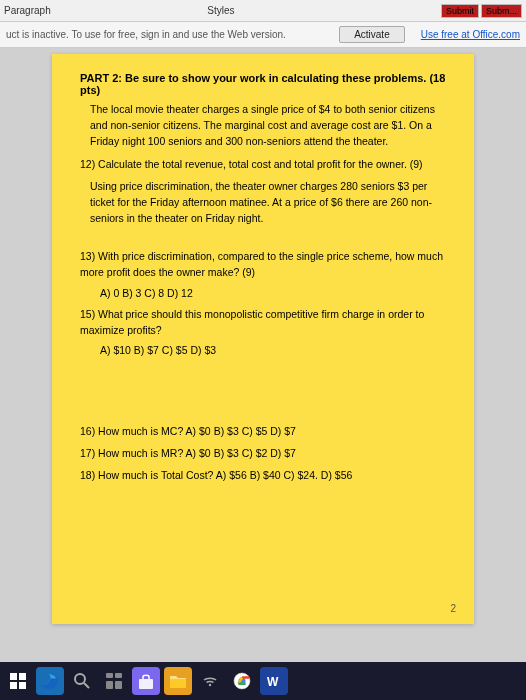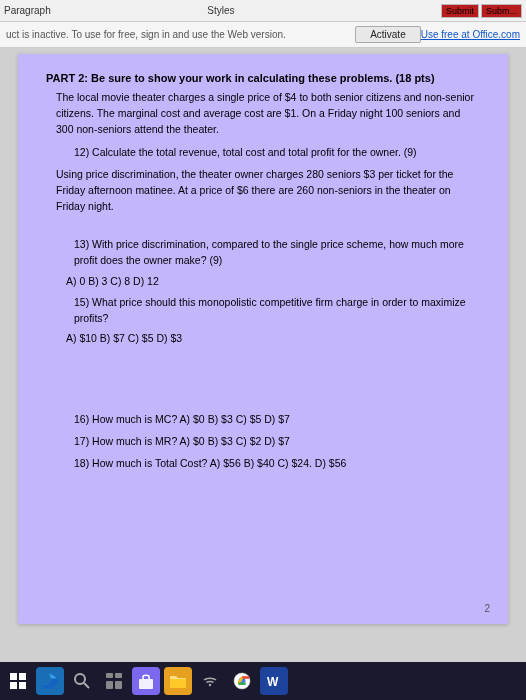--- a/index.html
+++ b/index.html
@@ -26,21 +26,21 @@
       height: 22px;
     }
 
     .toolbar {
       background: #f5f5f5;
       border-bottom: 1px solid #ccc;
       display: flex;
       align-items: center;
       padding: 3px 6px;
       height: 26px;
-      gap: 0;
+      gap: 16px;
     }
 
     .toolbar-text {
       font-size: 10px;
       color: #555;
       flex: 1;
     }
 
     .toolbar-btn {
       background: #e8e8e8;
@@ -53,23 +53,23 @@
     }
 
     .toolbar-link {
       font-size: 10px;
       color: #1155cc;
       text-decoration: underline;
       cursor: pointer;
     }
 
     .document {
-      background: #c4b5fd;
+      background: #fde047;
       margin: 6px auto;
-      width: 490px;
+      width: 422px;
       min-height: 570px;
       padding: 18px 28px;
       box-shadow: 0 1px 4px rgba(0,0,0,0.2);
       position: relative;
     }
 
     .part-heading {
       font-size: 11px;
       font-weight: bold;
       margin-bottom: 6px;
@@ -79,21 +79,20 @@
       font-size: 10.5px;
       line-height: 1.5;
       margin-bottom: 8px;
       margin-left: 10px;
     }
 
     .question {
       font-size: 10.5px;
       line-height: 1.5;
       margin-bottom: 6px;
-      margin-left: 28px;
     }
 
     .question-indent {
       font-size: 10.5px;
       line-height: 1.5;
       margin-bottom: 23px;
       margin-left: 10px;
     }
 
     .answer-line {

